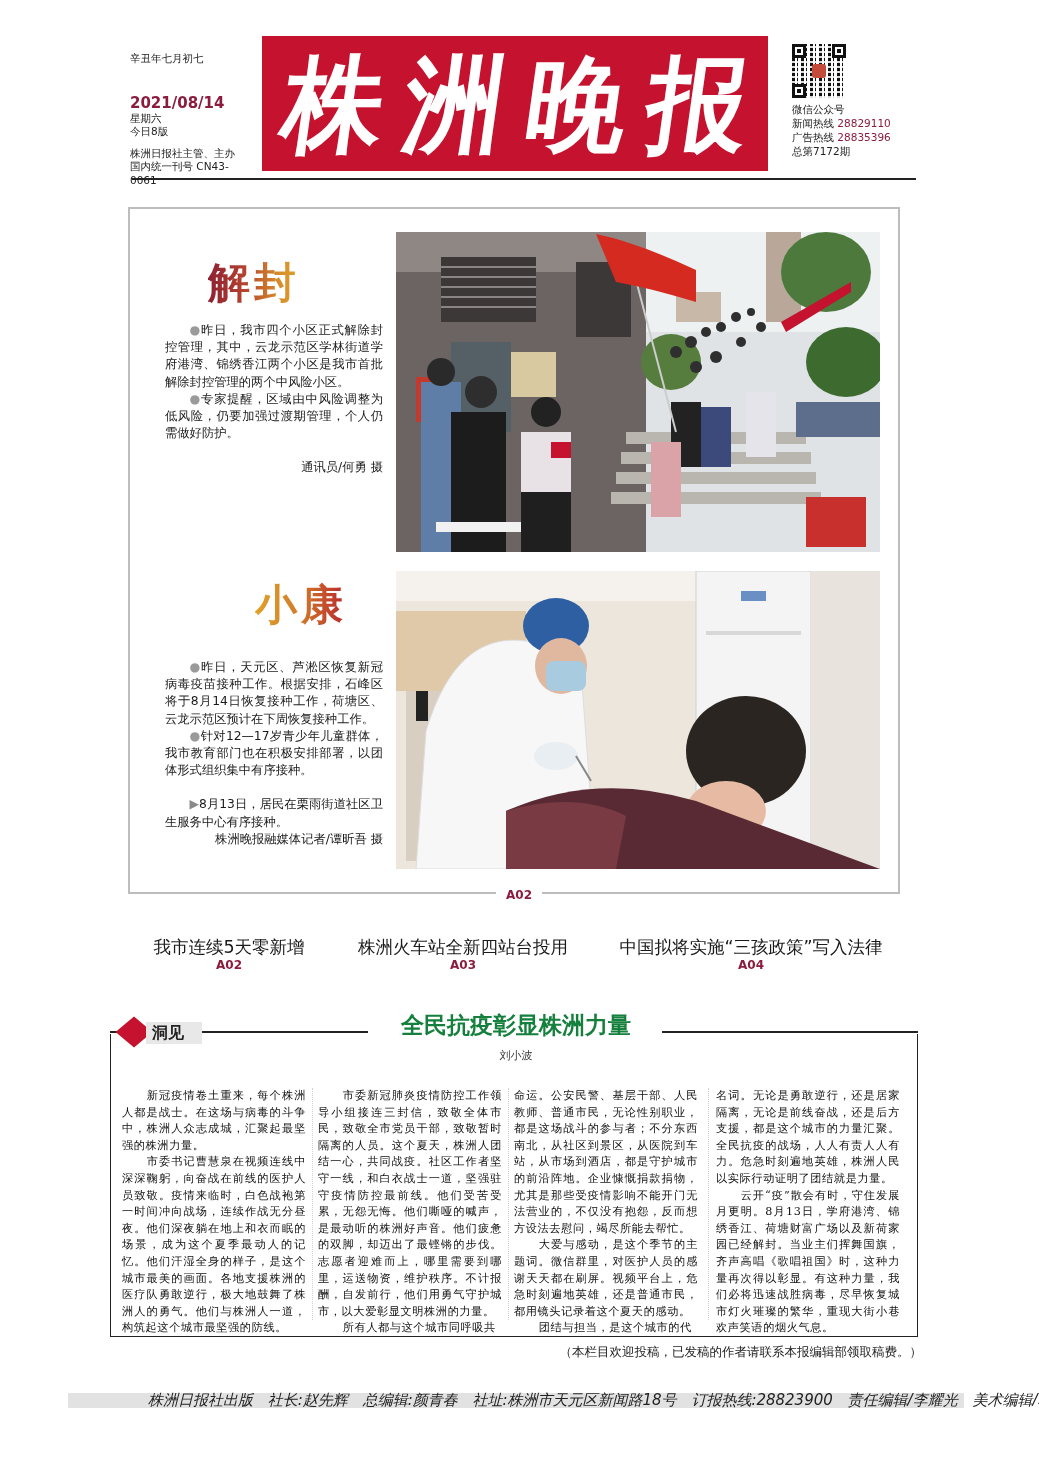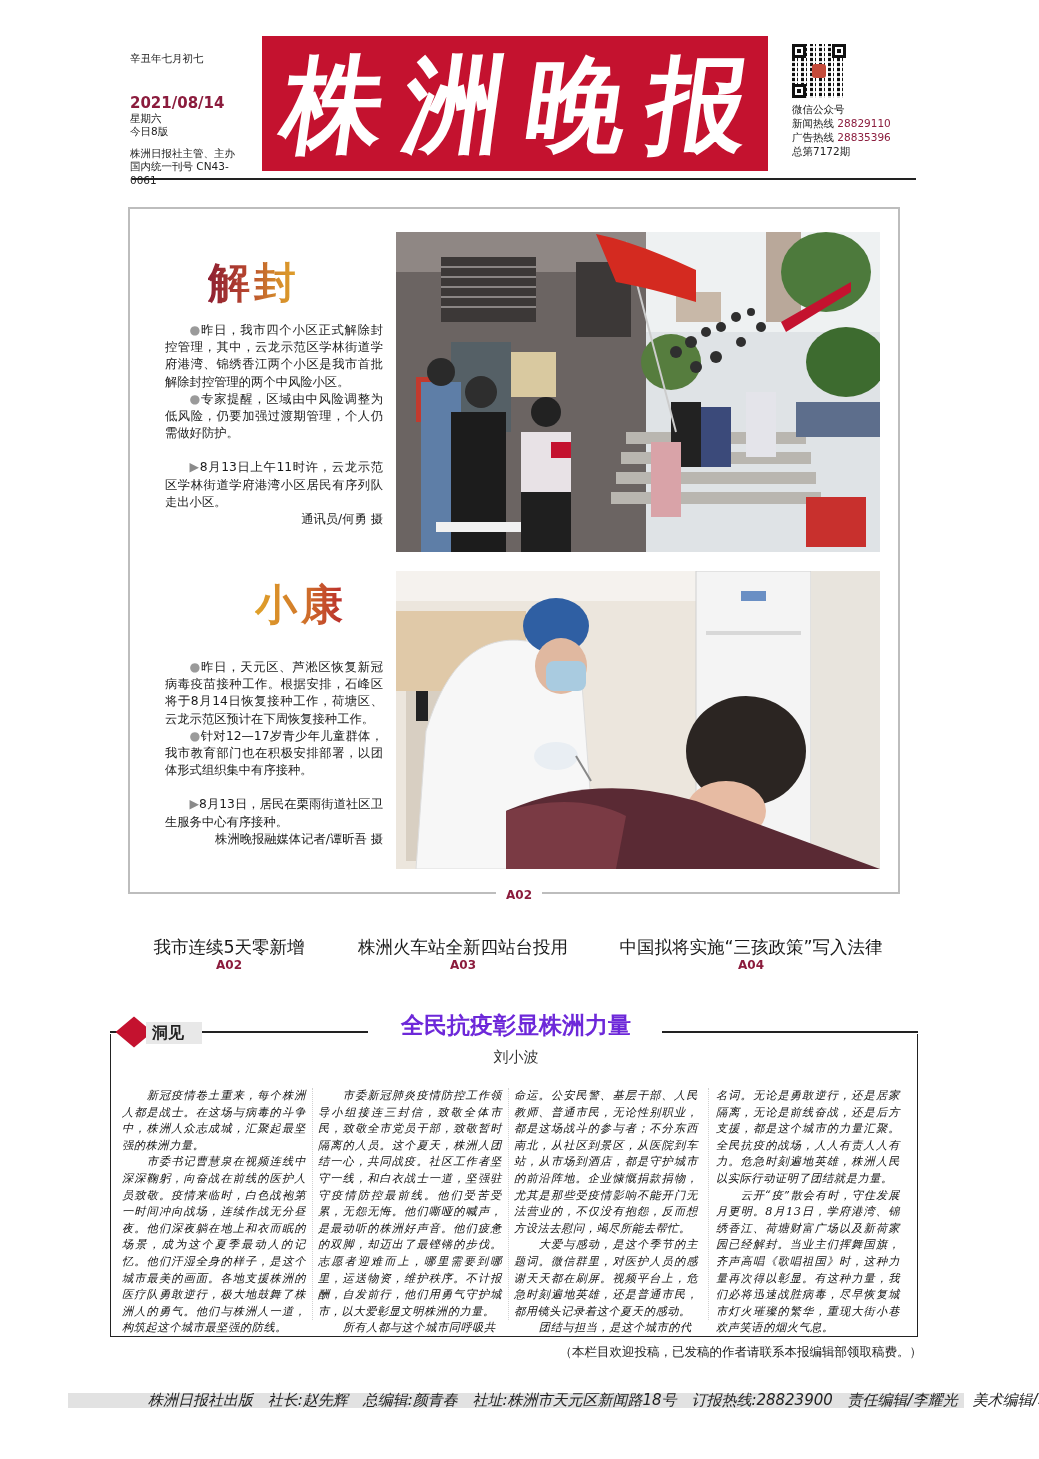--- a/index.html
+++ b/index.html
@@ -53,25 +53,25 @@
   .hl2 { left: 348px; width: 230px; }
   .hl3 { left: 610px; width: 282px; }
 
   
   .opinion-rule-left { position: absolute; left: 110px; top: 1031px; width: 258px; height: 1.5px; background: #222; }
   .opinion-rule-right { position: absolute; left: 662px; top: 1031px; width: 256px; height: 1.5px; background: #222; }
   .opinion-badge { position: absolute; left: 122px; top: 1018px; width: 82px; height: 30px; }
   .opinion-badge .diamond { position: absolute; left: 0; top: 2px; width: 24px; height: 24px; background: #c4122f; transform: rotate(45deg) skew(-5deg, -5deg); }
   .opinion-badge .label-bg { position: absolute; left: 24px; top: 4px; width: 56px; height: 22px; background: #e8e8e8; }
   .opinion-badge .label { position: absolute; left: 30px; top: 4px; font-size: 16px; font-weight: bold; line-height: 22px; font-family: Liberation Serif, serif; color: #222; }
-  .opinion-title { position: absolute; left: 372px; top: 1010px; width: 288px; text-align: center; font-size: 23px; font-weight: bold; line-height: 30px; color: #6d28d9; }
-  .opinion-author { position: absolute; left: 372px; top: 1048px; width: 288px; text-align: center; font-size: 15px; color: #333; }
+  .opinion-title { position: absolute; left: 372px; top: 1010px; width: 288px; text-align: center; font-size: 23px; font-weight: bold; line-height: 30px; color: #15803d; }
+  .opinion-author { position: absolute; left: 372px; top: 1048px; width: 288px; text-align: center; font-size: 11px; color: #333; }
   .opinion-box { position: absolute; left: 110px; top: 1034px; width: 808px; height: 303px; border-left: 1.5px solid #222; border-right: 1.5px solid #222; border-bottom: 1.5px solid #222; }
   .opinion-col { position: absolute; top: 1088px; width: 184px; font-family: "DejaVu Serif", "Liberation Serif", serif; font-size: 11.2px; line-height: 16.6px; color: #111; text-align: justify; letter-spacing: 0.6px; }
-  .opinion-col p { text-indent: 2.2em; font-style: italic; }
+  .opinion-col p { text-indent: 2.2em; }
   .opinion-col p.cont { text-indent: 0; }
   .oc1 { left: 122px; }
   .oc2 { left: 318px; }
   .oc3 { left: 514px; }
   .oc4 { left: 716px; }
   .col-divider { position: absolute; top: 1088px; width: 0; height: 232px; border-left: 1px dotted #d0d0d0; }
 
   .submission-note { position: absolute; left: 530px; top: 1344px; width: 392px; text-align: right; font-size: 12.5px; line-height: 16px; color: #222; }
 
   
@@ -121,21 +121,20 @@
 <div class="masthead-rule"></div>
 
 <div class="feature-panel"></div>
 <div class="page-tag">A02</div>
 
 <div class="section-title title-jiefeng">解封</div>
 <div class="caption-block cap1">
   <p><span class="bullet">●</span><span>昨日，我市四个小区正式解除封控管理，其中，云龙示范区学林街道学府港湾、锦绣香江两个小区是我市首批解除封控管理的两个中风险小区。</span></p>
   <p><span class="bullet">●</span><span>专家提醒，区域由中风险调整为低风险，仍要加强过渡期管理，个人仍需做好防护。</span></p>
   <div class="spacer"></div>
-  <p><span class="arrow">▶</span><span>8月13日上午11时许，云龙示范区学林街道学府港湾小区居民有序列队走出小区。</span></p>
   <p class="credit">通讯员/何勇  摄</p>
 </div>
 <div class="photo photo1">
   <svg width="484" height="320" viewBox="0 0 484 320">
     <rect width="484" height="320" fill="#dfe3e6"></rect>
 
     <rect x="0" y="0" width="250" height="320" fill="#6b6462"></rect>
     <rect x="0" y="0" width="255" height="40" fill="#8f8784"></rect>
     <rect x="45" y="25" width="95" height="65" fill="#3c3837"></rect>
     <g stroke="#8a8584" stroke-width="2">

